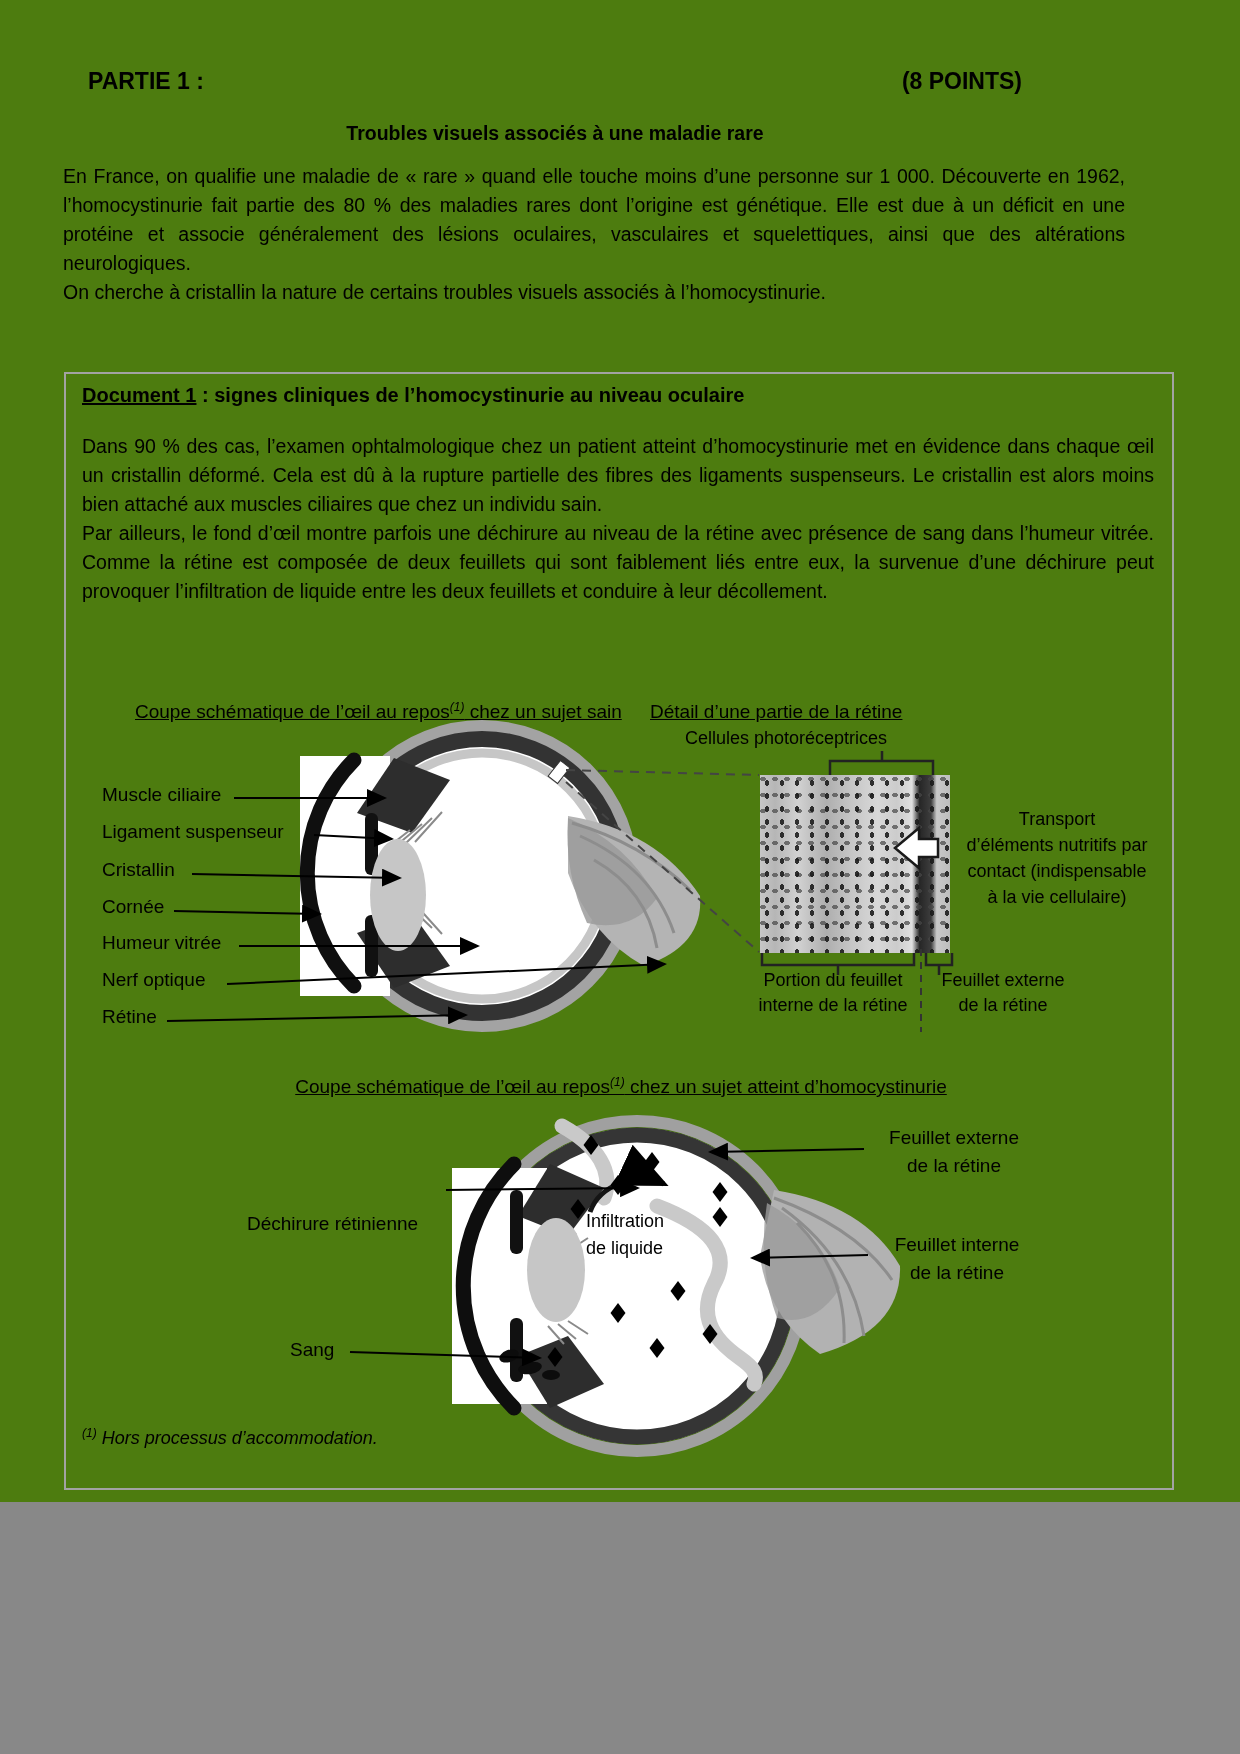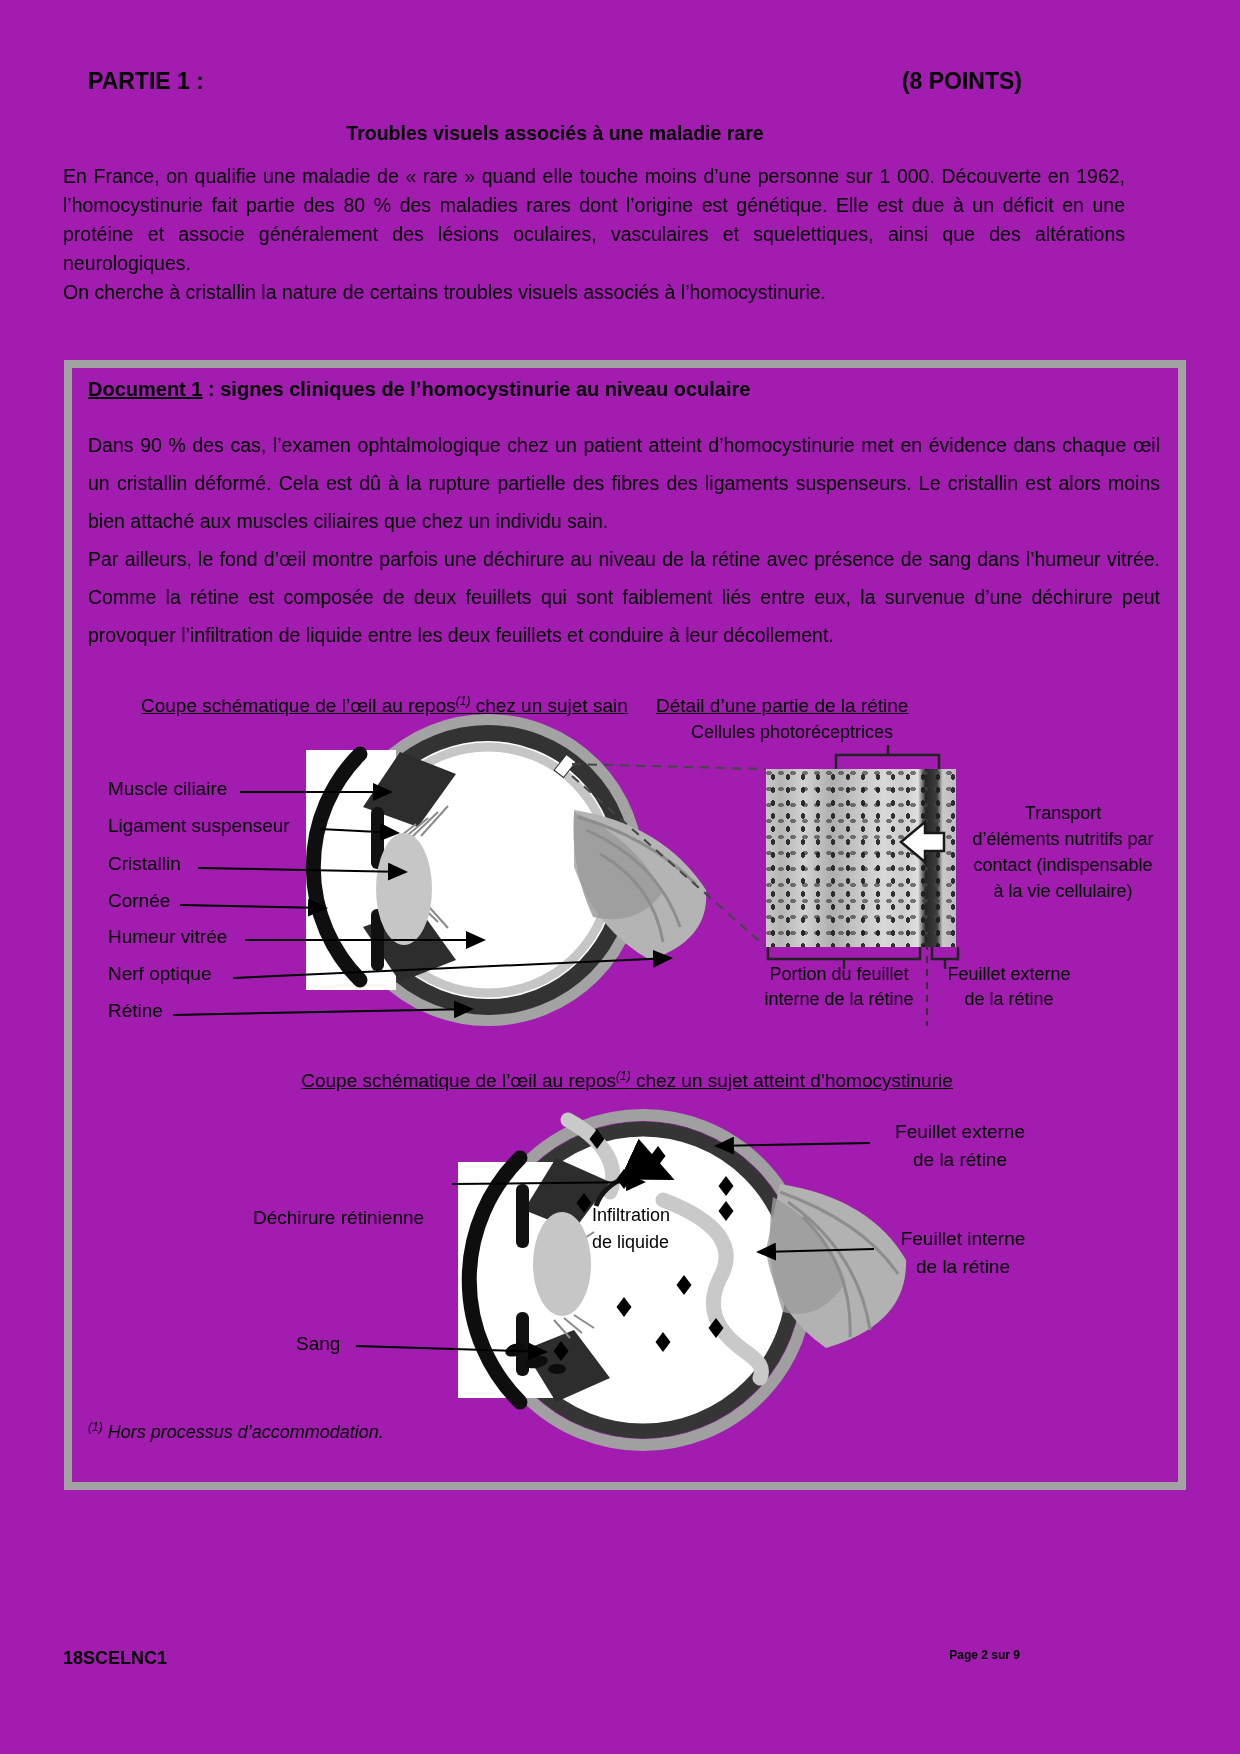--- a/index.html
+++ b/index.html
@@ -1,34 +1,34 @@
 <!DOCTYPE html>
 <html><head>
 <meta charset="utf-8">
 <style>
   html,body{margin:0;padding:0;background:#888;}
   .page{
-    position:relative;width:1240px;height:1754px;background:#a21caf;
+    position:relative;width:1240px;height:1502px;background:#4d7c0f;
     font-family:"Liberation Sans","DejaVu Sans",sans-serif;color:#000;
     margin:0 auto;overflow:hidden;
   }
   
   .header{position:absolute;left:88px;top:68px;width:934px;display:flex;
     justify-content:space-between;font-size:23px;font-weight:bold;}
   .subtitle{position:absolute;left:0;top:122px;width:1110px;text-align:center;
     font-size:19.5px;font-weight:bold;}
   .intro{position:absolute;left:63px;top:162px;width:1062px;font-size:19.5px;line-height:29px;}
   .intro p{margin:0;text-align:justify;}
   
-  .docbox{position:absolute;left:64px;top:360px;width:1106px;height:1114px;
-    border:8px solid #a3a3a3;}
+  .docbox{position:absolute;left:64px;top:372px;width:1106px;height:1114px;
+    border:2px solid #a3a3a3;}
   .doc-title{position:absolute;left:16px;top:10px;font-size:20px;font-weight:bold;}
   .u{text-decoration:underline;}
   .doc-body{position:absolute;left:16px;top:58px;width:1072px;
-    font-size:19.5px;line-height:38px;}
+    font-size:19.5px;line-height:29px;}
   .doc-body p{margin:0;text-align:justify;}
   .fig-title{font-size:19px;white-space:nowrap;}
   .fig-title .tt{text-decoration:underline;}
   sup.fn{font-style:italic;font-size:12px;vertical-align:super;line-height:0;}
   .lbl{position:absolute;font-size:19px;line-height:20px;white-space:nowrap;}
   .small-lbl{position:absolute;font-size:18px;line-height:26px;}
   .center{text-align:center;}
   .pre{white-space:pre-line;}
   .photo{
     position:absolute;left:694px;top:401px;width:190px;height:178px;z-index:1;

